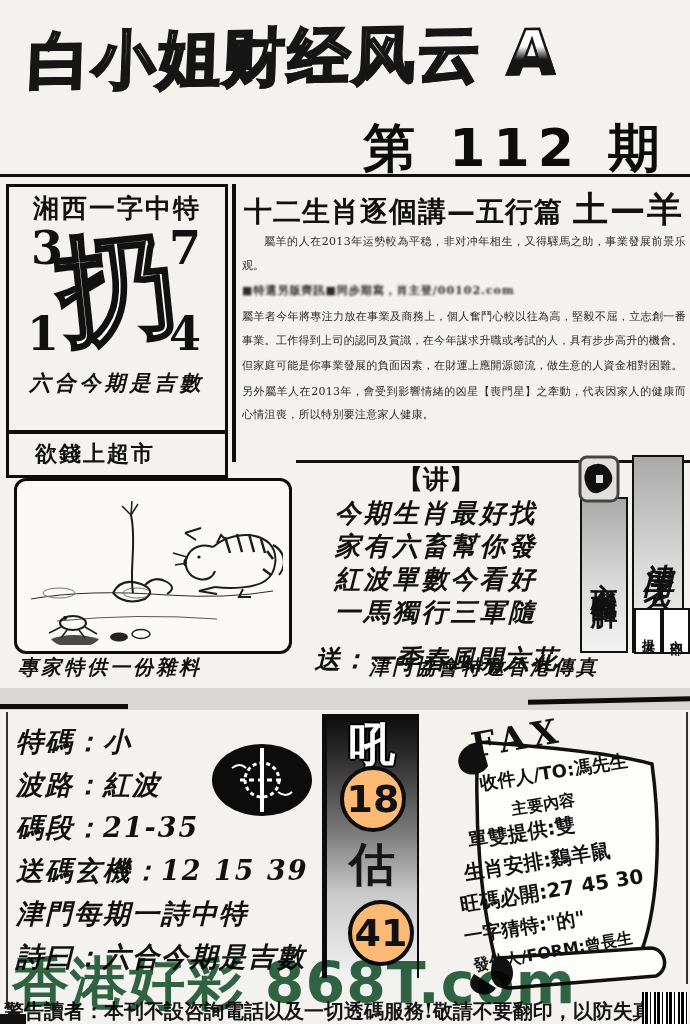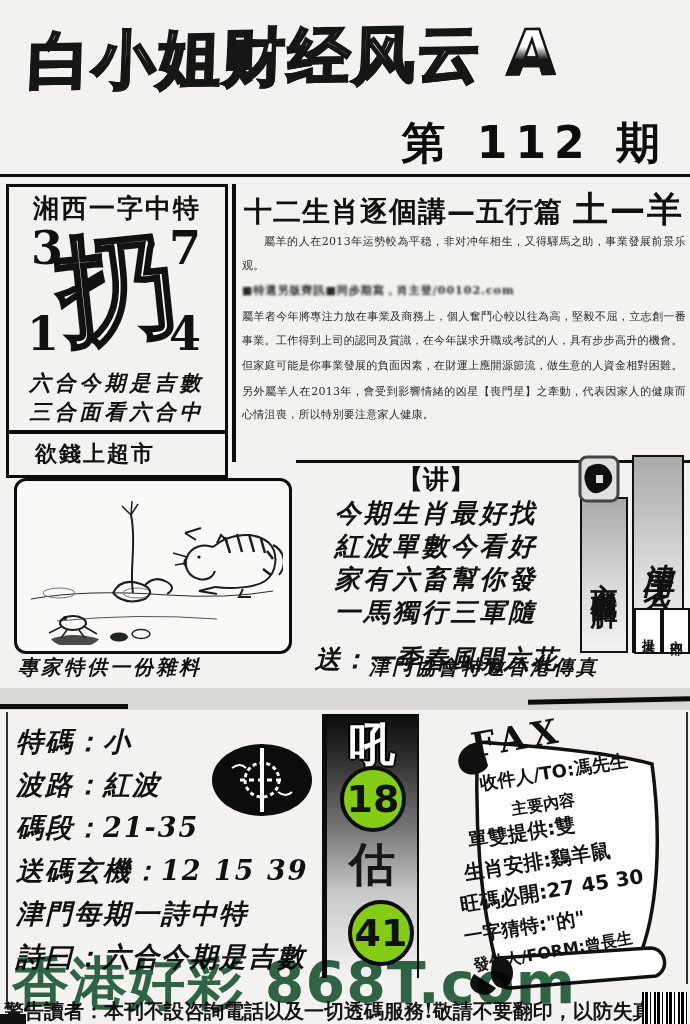--- a/index.html
+++ b/index.html
@@ -8,21 +8,21 @@
   .abs{position:absolute;}
 
   
   .mast-title{left:28px;top:14px;width:660px;font-family:"DejaVu Sans","Liberation Sans",sans-serif;
     font-size:62px;font-weight:900;letter-spacing:3px;white-space:nowrap;
     transform:rotate(-1deg) skewX(-3deg);
     background:linear-gradient(180deg,#ffffff 0%,#ffffff 42%,#161616 58%,#161616 100%);
     -webkit-background-clip:text;background-clip:text;color:transparent;
     -webkit-text-stroke:2.5px #161616;}
   .mast-issue{right:22px;top:114px;font-family:"DejaVu Sans","Liberation Sans",sans-serif;
-    font-size:44px;font-weight:900;letter-spacing:8px;color:#0d0d0d;}
+    font-size:52px;font-weight:900;letter-spacing:8px;color:#0d0d0d;}
   .mast-rule{left:0;top:174px;width:690px;height:3px;background:#111;}
 
   
   .ocb{left:6px;top:184px;width:216px;height:288px;border:3px solid #0d0d0d;}
   .ocb-title{left:0;top:4px;width:100%;text-align:center;font-size:26px;font-weight:900;letter-spacing:2px;}
   .ocb-num{font-size:46px;font-weight:900;font-family:"DejaVu Serif",serif;}
   .n-tl{left:22px;top:34px;} .n-tr{right:24px;top:34px;}
   .n-bl{left:18px;top:120px;} .n-br{right:24px;top:120px;}
   .ocb-big{left:0;top:36px;width:100%;text-align:center;font-size:116px;font-weight:700;
     color:#fff;-webkit-text-stroke:3px #111;transform:rotate(-6deg);line-height:1.1;}
@@ -72,21 +72,21 @@
   .frame-l{left:6px;top:712px;width:2px;height:292px;background:#333;}
   .frame-r{left:686px;top:712px;width:2px;height:272px;background:#333;}
   .tips{left:16px;top:720px;width:300px;}
   .tip-line{font-size:27px;font-weight:800;font-style:italic;letter-spacing:2px;line-height:43px;white-space:nowrap;}
 
   .strip{left:322px;top:714px;width:90px;height:264px;border-left:5px solid #0d0d0d;border-right:2px solid #0d0d0d;
     background:linear-gradient(180deg,#0c0c0c 0%,#2c2c2c 16%,#787878 44%,#c9c9c9 68%,#f2f2f2 100%);}
   .strip-char{left:0;width:100%;text-align:center;font-size:46px;font-weight:900;font-family:"DejaVu Sans",sans-serif;}
   .sc-top{top:0;color:#fff;text-shadow:2px 0 0 #000,-2px 0 0 #000,0 2px 0 #000,0 -2px 0 #000,1px 1px 0 #000,-1px -1px 0 #000;}
   .sc-bot{top:120px;color:#161616;}
-  .numcircle{width:58px;height:58px;border:4px solid #0d0d0d;border-radius:50%;background:#84cc16;
+  .numcircle{width:58px;height:58px;border:4px solid #0d0d0d;border-radius:50%;background:#fdba74;
     display:flex;align-items:center;justify-content:center;font-size:38px;font-weight:900;
     font-family:"DejaVu Sans",sans-serif;z-index:5;}
   .nc1{left:340px;top:766px;} .nc2{left:348px;top:900px;}
 
   .fax-wrap{left:414px;top:708px;width:276px;height:290px;}
   .fax-text{font-family:"DejaVu Sans","Liberation Sans",sans-serif;font-weight:800;white-space:nowrap;transform-origin:left top;z-index:4;}
   .fx-title{left:468px;top:726px;font-size:34px;font-weight:900;letter-spacing:6px;transform:rotate(-10deg);font-family:"DejaVu Serif",serif;}
   .fx-to{left:478px;top:772px;font-size:18px;transform:rotate(-9deg);}
   .fx-subj{left:510px;top:800px;font-size:16px;transform:rotate(-9deg);}
   .fx-l0{left:466px;top:828px;font-size:20px;transform:rotate(-9deg);}
@@ -114,21 +114,20 @@
   <div class="abs mast-rule"></div>
 
   <div class="abs ocb">
     <div class="abs ocb-title">湘西一字中特</div>
     <div class="abs ocb-num n-tl">3</div>
     <div class="abs ocb-num n-tr">7</div>
     <div class="abs ocb-big">扔</div>
     <div class="abs ocb-num n-bl">1</div>
     <div class="abs ocb-num n-br">4</div>
     <div class="abs ocb-poem p1">六合今期是吉數</div>
-    <div class="abs ocb-poem p2">三合面看六合中</div>
     <div class="abs ocb-div"></div>
     <div class="abs ocb-foot">欲錢上超市</div>
   </div>
 
   <div class="abs zb">
     <div class="abs zb-head">
       <span class="zb-heading">十二生肖逐個講—五行篇</span>
       <span class="zb-sign">土—羊</span>
     </div>
     <div class="abs zb-paras">
@@ -170,22 +169,22 @@
       <circle cx="48" cy="137" r="2" fill="#111"></circle>
       <path d="M34,158 q22,-8 48,0 q-6,8 -24,8 q-18,0 -24,-8 Z" fill="#2b2b2b" opacity=".85"></path>
       <ellipse cx="102" cy="156" rx="9" ry="4.5" fill="#222"></ellipse>
       <ellipse cx="124" cy="153" rx="9" ry="4.5" fill="none" stroke="#222" stroke-width="1.5"></ellipse>
     </svg>
   </div>
 
   <div class="abs speech">
     <div class="speech-head">【讲】</div>
     <div class="speech-line">今期生肖最好找</div>
+    <div class="speech-line">家有六畜幫你發</div>
     <div class="speech-line">紅波單數今看好</div>
-    <div class="speech-line">家有六畜幫你發</div>
     <div class="speech-line">一馬獨行三軍隨</div>
     <div class="speech-gift">送：一季春風開六花</div>
   </div>
 
   <div class="abs" style="left:578px;top:455px;width:42px;height:48px;z-index:3;">
     <svg width="42" height="48" viewBox="0 0 42 48">
       <rect x="2" y="2" width="38" height="44" rx="7" fill="#e2e0dc" stroke="#444" stroke-width="3"></rect>
       <path d="M10,12 q14,-8 22,4 q6,10 -4,18 q-14,10 -20,-4 q-4,-10 2,-18 Z" fill="#101010"></path>
       <rect x="18" y="20" width="7" height="8" fill="#e2e0dc"></rect>
     </svg>

